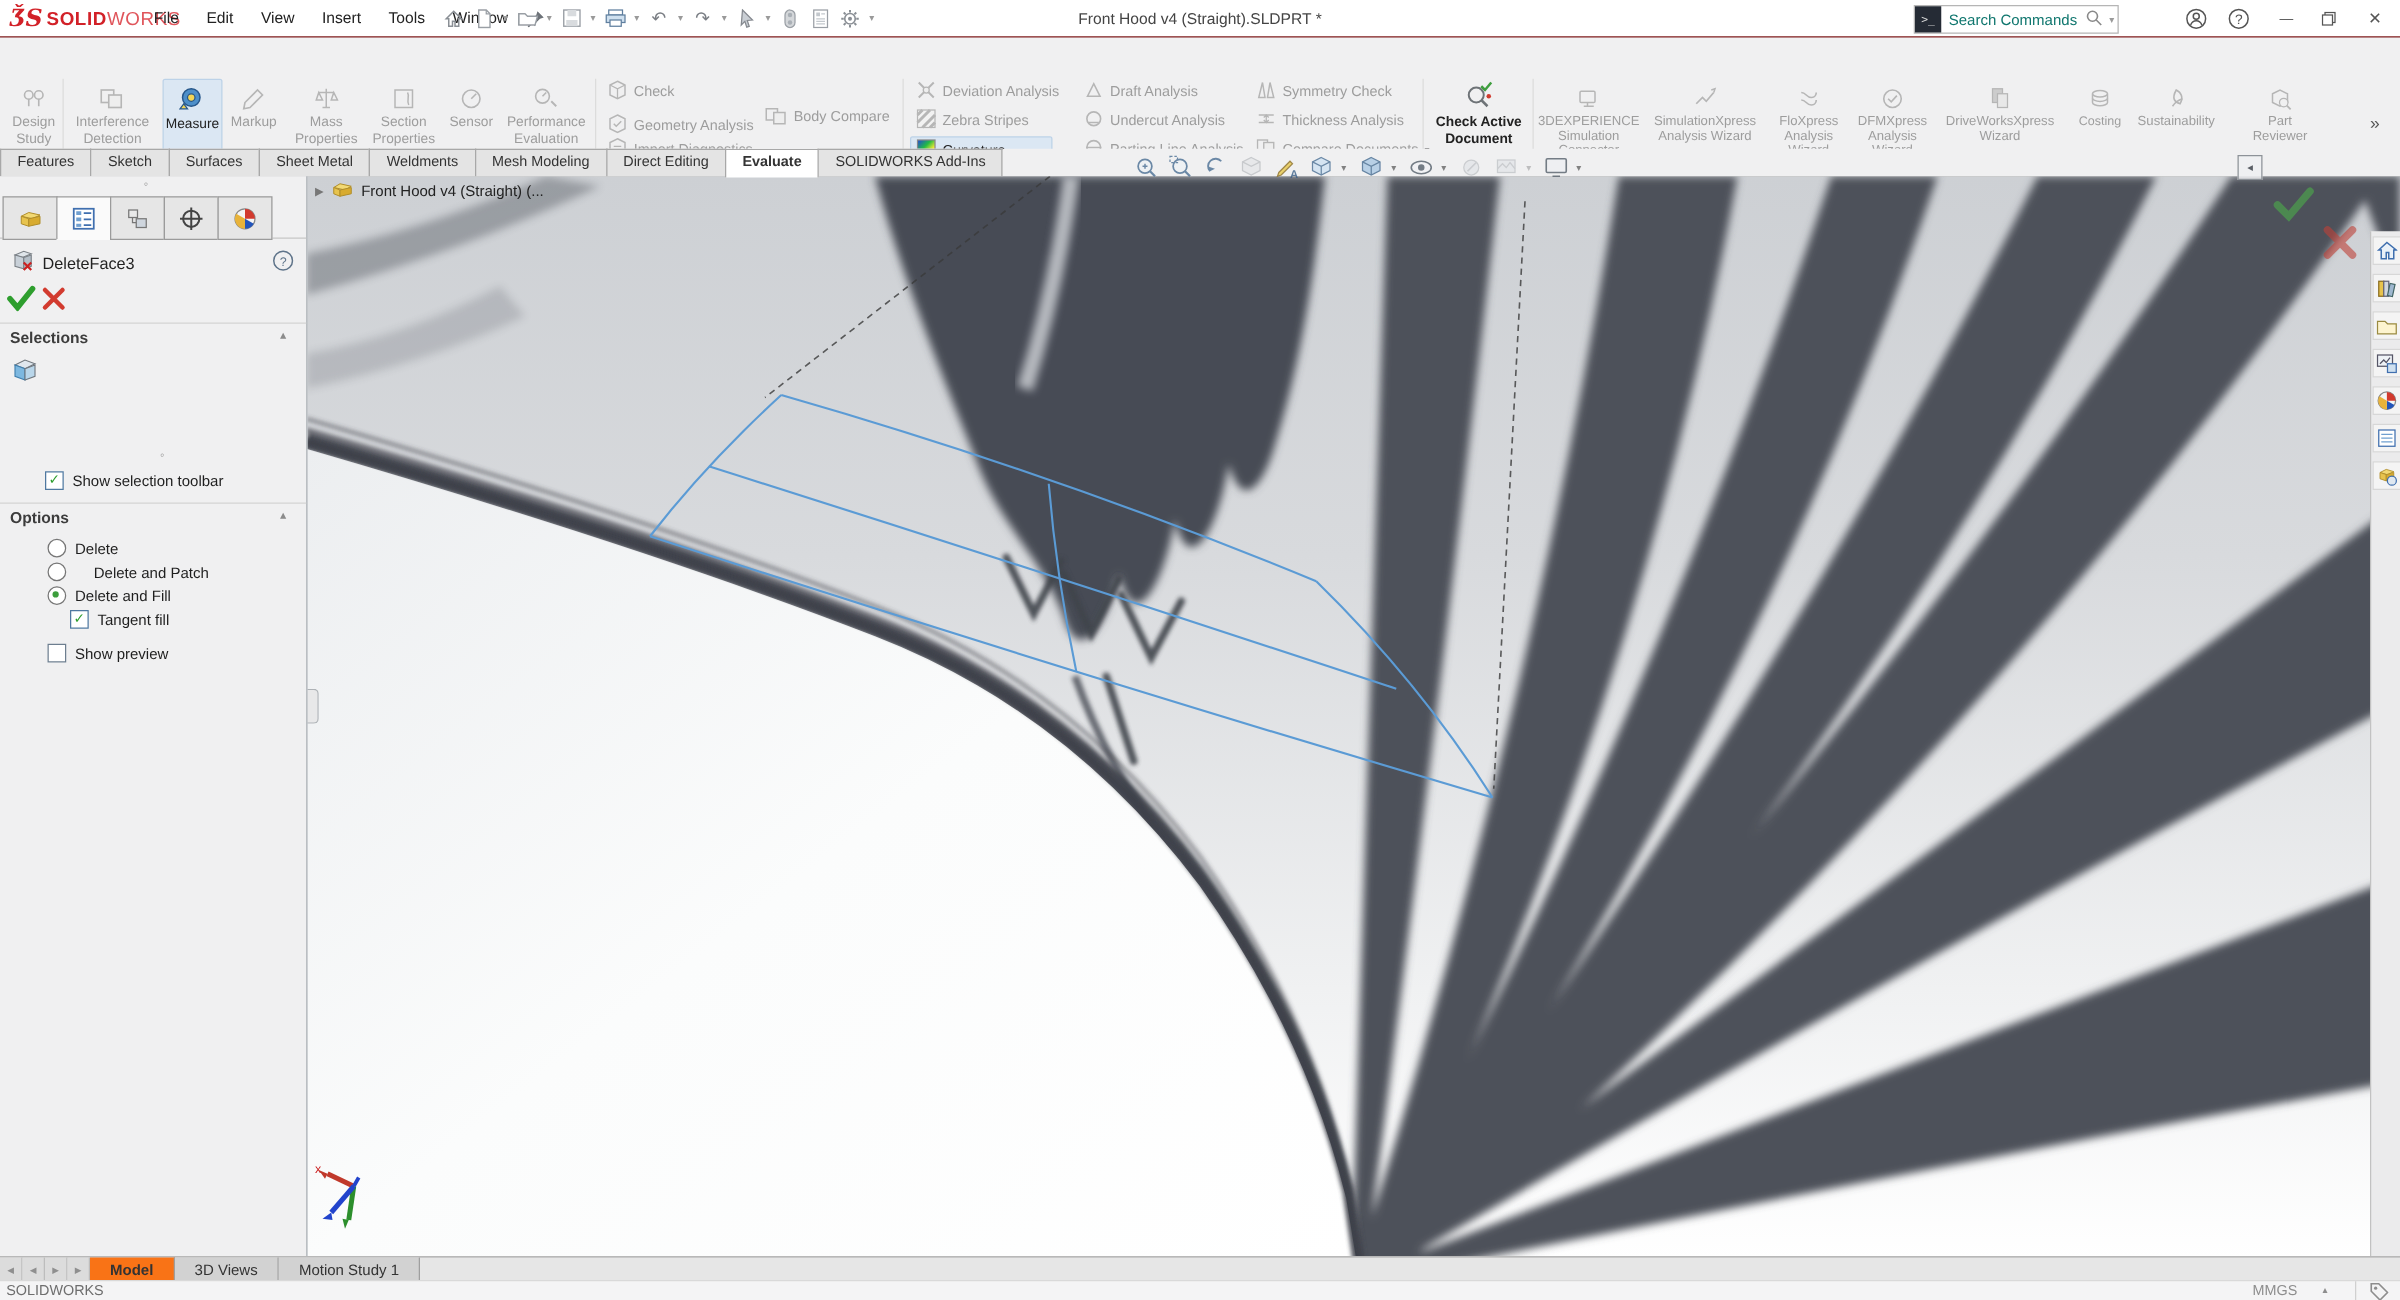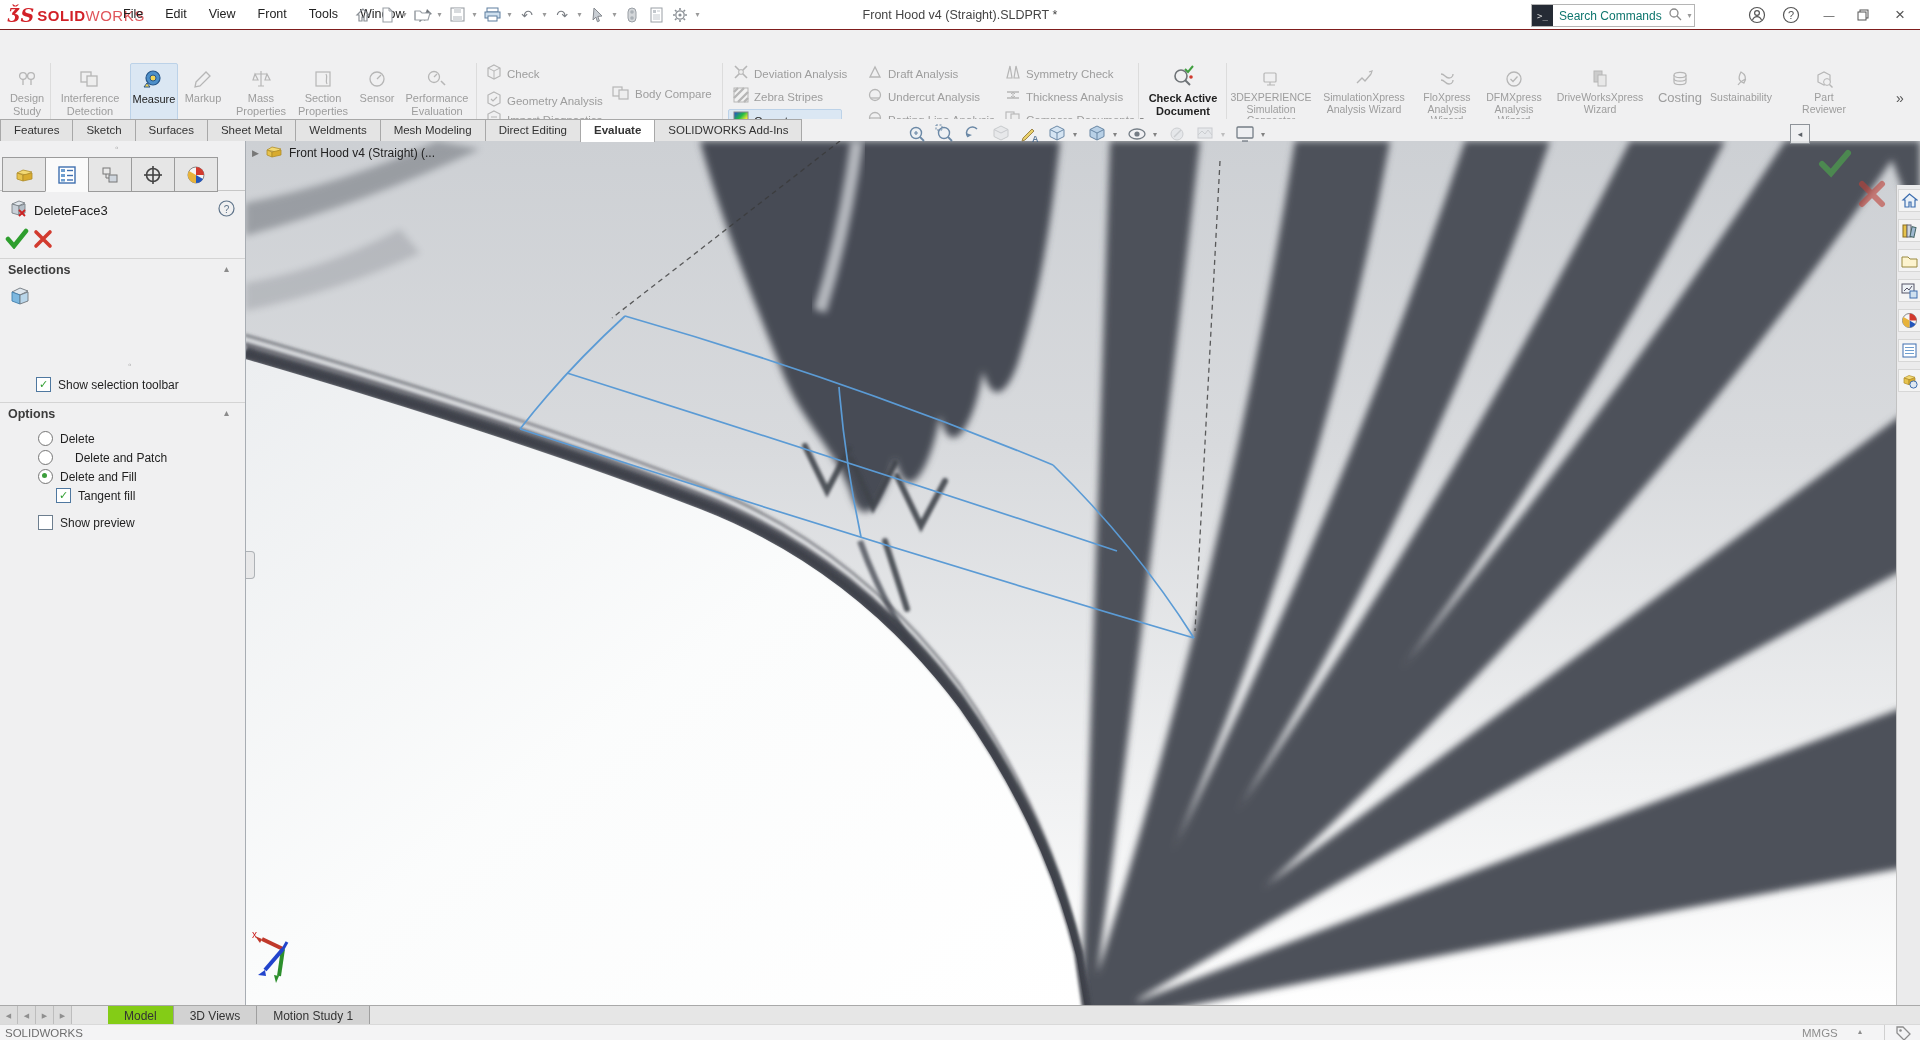--- a/index.html
+++ b/index.html
@@ -65,40 +65,40 @@
   .hud{left:905px;top:122px;display:flex;align-items:center;gap:4px;opacity:.8;}
   .hudbtn{width:24px;height:24px;display:flex;align-items:center;justify-content:center;}
   .hudcaret{width:8px;color:#666;font-size:8px;}
   
   .taskpane{left:1896px;top:185px;width:24px;height:820px;background:#ebebec;border-left:1px solid #c2c2c2;}
   .tpbtn{left:1px;width:21px;height:21px;display:flex;align-items:center;justify-content:center;border:1px solid #d7d7d7;background:#f4f4f4;}
   
   .mtabsbar{left:0;top:1005px;width:1920px;height:19px;background:#e6e6e6;border-top:1px solid #a9a9a9;display:flex;align-items:stretch;}
   .navbtn{width:17px;border-right:1px solid #bdbdbd;background:#dcdcdc;color:#8f8f8f;font-size:7px;display:flex;align-items:center;justify-content:center;}
   .mtab{padding:0 16px;font-size:12px;color:#333;background:#d2d2d2;border-right:1px solid #9f9f9f;display:flex;align-items:center;}
-  .mtab.active{background:#84cc16;font-weight:normal;margin-left:36px;}
+  .mtab.active{background:#f97316;font-weight:bold;}
   .statusbar{left:0;top:1024px;width:1920px;height:16px;background:#f4f4f5;border-top:1px solid #d9d9d9;
              font-size:11.5px;color:#6e6e6e;}
 </style>
 </head>
 <body>
 
 <div id="root" class="nosel">
 
   <div class="ab titlebar">
     <div class="ab logo">
       <span class="ds">ǮS</span>
       <span class="solid">SOLID</span>
       <span class="works">WORKS</span>
     </div>
     <div class="ab menus">
       <span class="menu">File</span>
       <span class="menu">Edit</span>
       <span class="menu">View</span>
-      <span class="menu">Front</span>
+      <span class="menu">Insert</span>
       <span class="menu">Tools</span>
       <span class="menu">Window</span>
       <span class="qbtn">
         <svg width="14" height="14">
             <path d="M8 1l5 5-3 1-3 3-1 3-5-5 3-1 3-3z" fill="#6d7278"></path>
             <line x1="3" y1="11" x2="0.5" y2="13.5" stroke="#6d7278" stroke-width="1.4"></line>
           </svg>
       </span>
     </div>
     <div class="ab qat">
@@ -471,21 +471,21 @@
 Wizard</span>
     </div>
     <div class="ab rbtn" style="left:1654px;width:52px;">
       <span class="ricon">
           <svg width="20" height="20">
             <ellipse cx="10" cy="6" rx="6" ry="2.6" fill="none" stroke="#b6b6b6" stroke-width="1.2"></ellipse>
             <path d="M4 6v7c0 1.4 2.7 2.6 6 2.6s6-1.2 6-2.6V6" fill="none" stroke="#b6b6b6" stroke-width="1.2"></path>
             <path d="M4 9.5c0 1.4 2.7 2.6 6 2.6s6-1.2 6-2.6" fill="none" stroke="#b6b6b6" stroke-width="1.2"></path>
           </svg>
         </span>
-      <span class="rlbl pre" style="font-size:13px;line-height:11.5px;">Costing</span>
+      <span class="rlbl pre" style="font-size:10px;line-height:11.5px;">Costing</span>
     </div>
     <div class="ab rbtn" style="left:1702px;width:78px;">
       <span class="ricon">
           <svg width="20" height="20">
             <path d="M10 3c4 2 6 6 3 11-4-1-7-4-3-11z" fill="none" stroke="#b6b6b6" stroke-width="1.3"></path>
             <path d="M7 16c2-3 5-5 8-6" fill="none" stroke="#b6b6b6" stroke-width="1.2"></path>
           </svg>
         </span>
       <span class="rlbl pre" style="font-size:10.5px;line-height:11.5px;">Sustainability</span>
     </div>

